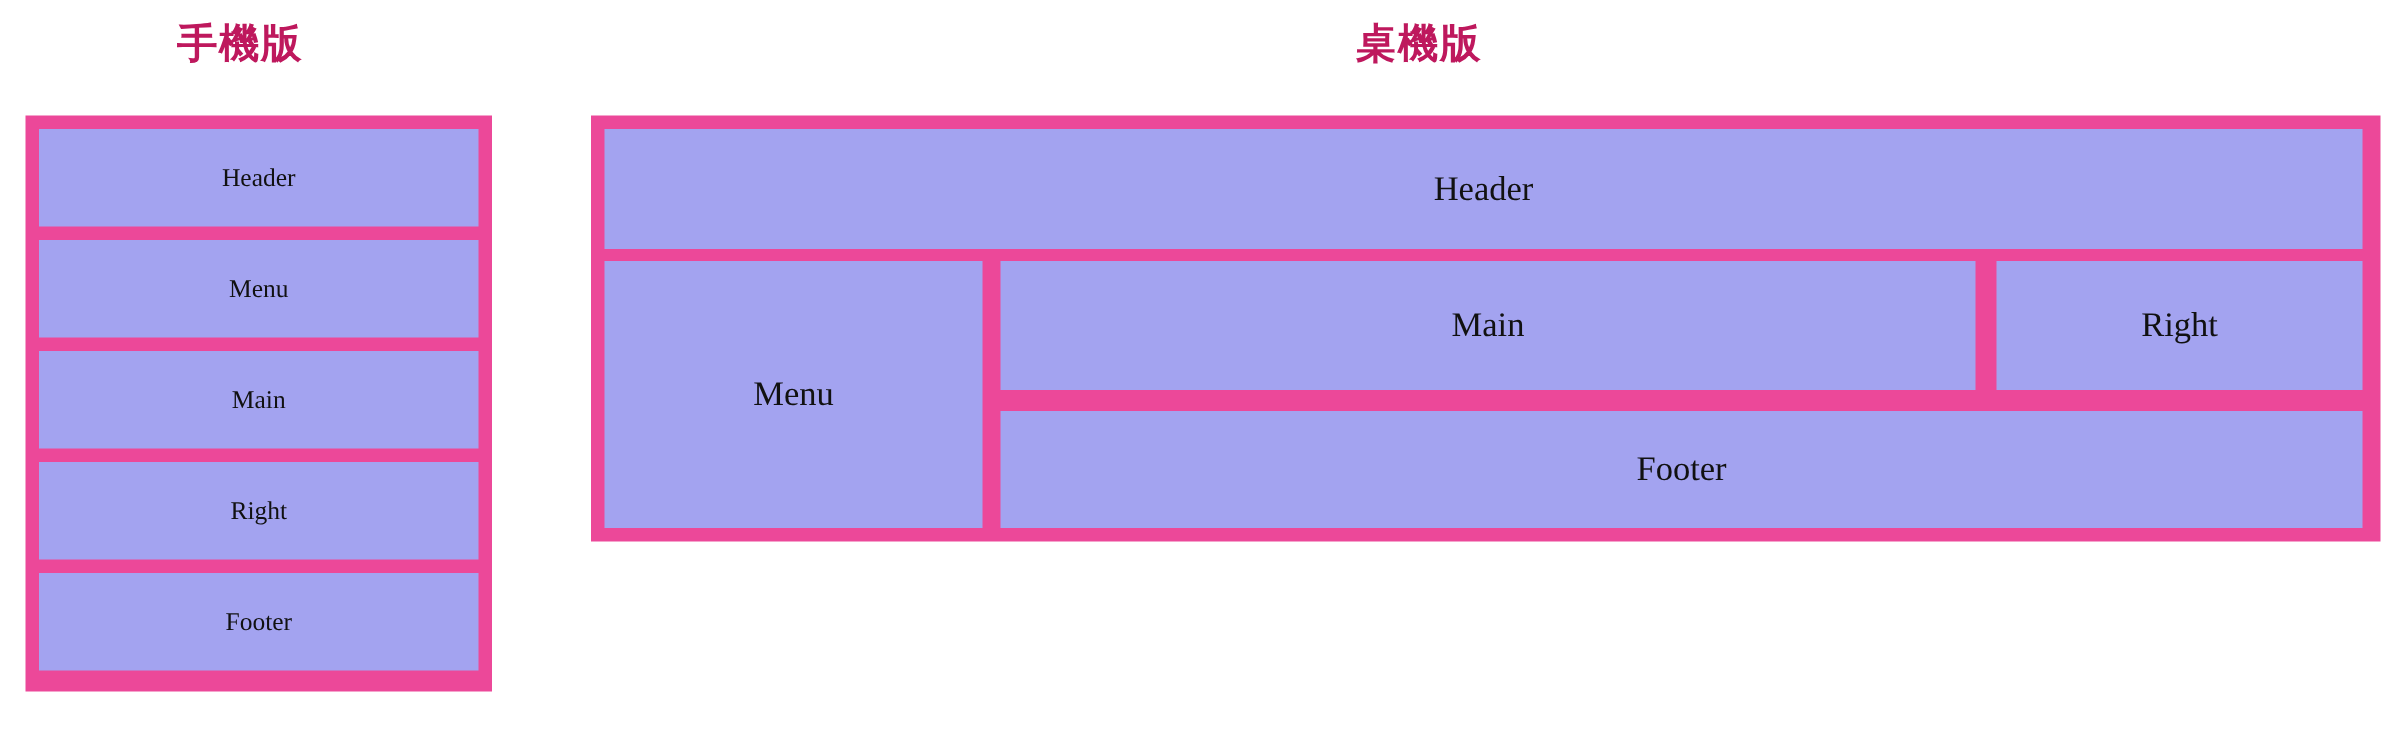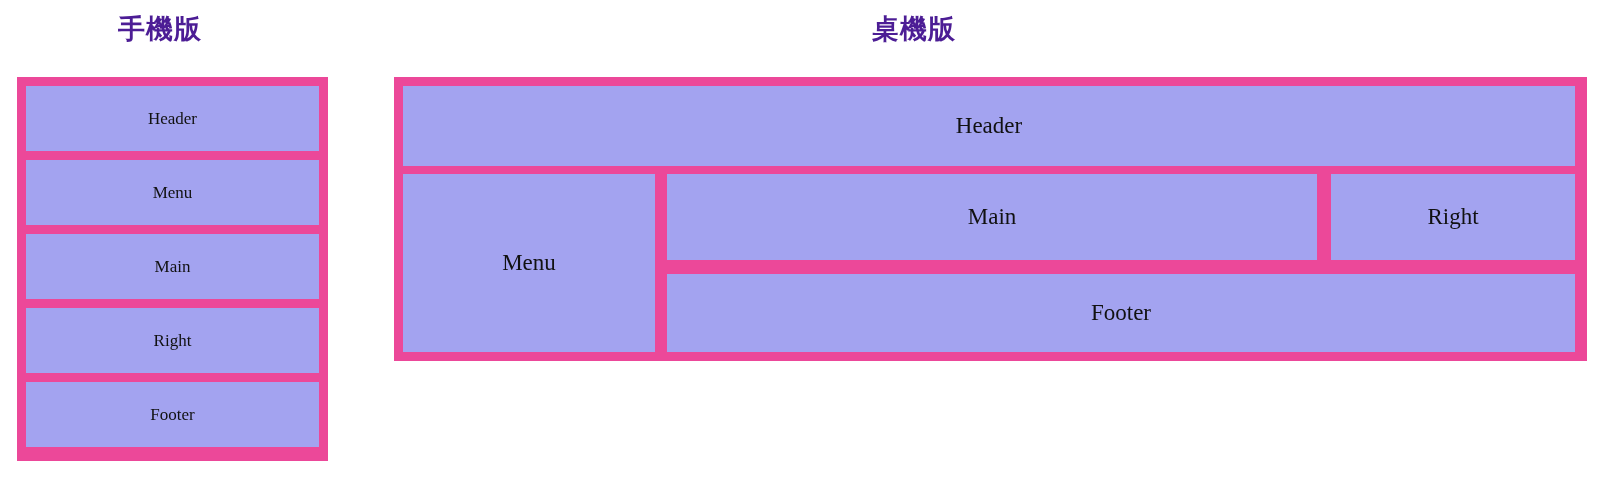--- a/index.html
+++ b/index.html
@@ -14,26 +14,26 @@
     font-family: "Liberation Serif", serif;
     overflow: hidden;
   }
 
   
   .section-title {
     position: absolute;
     font-family: "DejaVu Sans", sans-serif;
     font-weight: bold;
     font-size: 27px;
-    color: #4c1d95;
+    color: #be185d;
     letter-spacing: 1px;
     white-space: nowrap;
   }
   #mobile-title { left: 118px; top: 11px; }
-  #desktop-title { left: 872px; top: 11px; }
+  #desktop-title { left: 904px; top: 11px; }
 
   
   .frame {
     position: absolute;
     background: #ec4899;
     box-sizing: border-box;
   }
   .cell {
     position: absolute;
     background: #a3a3f0;

